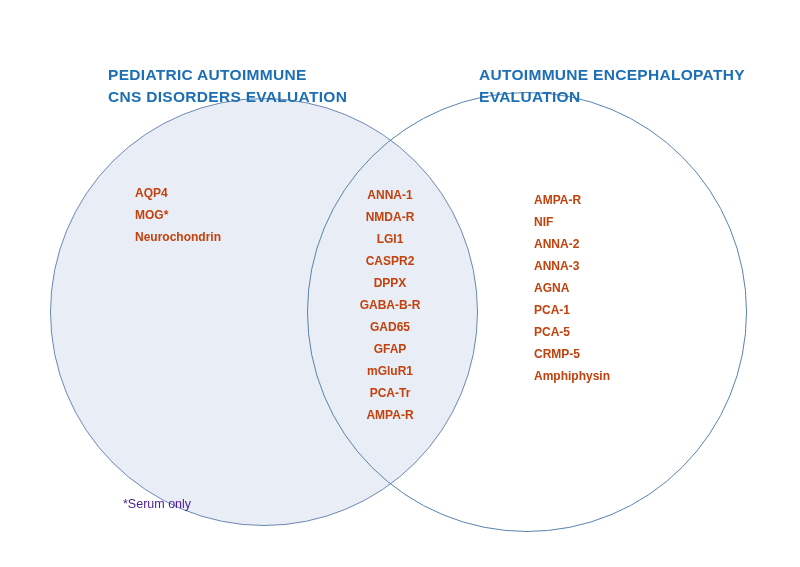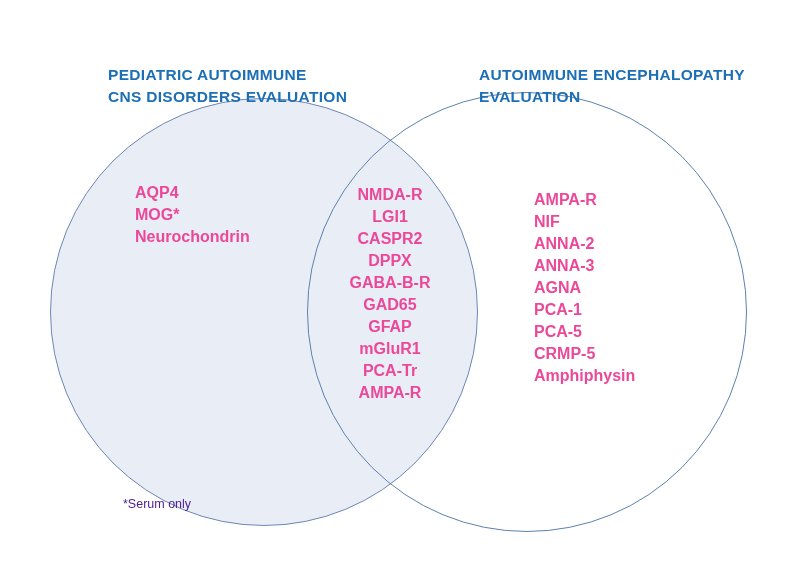--- a/index.html
+++ b/index.html
@@ -31,23 +31,23 @@
     font-size:15.5px;
     line-height:22px;
     letter-spacing:0.3px;
     white-space:pre-line;
   }
   .title-left  { left:108px; top:64px; }
   .title-right { left:479px; top:64px; }
 
   .list {
     position:absolute;
-    color:#ec4899;
+    color:#c2410c;
     font-weight:700;
-    font-size:16px;
+    font-size:12px;
     line-height:22px;
   }
   .list-left   { left:135px; top:182px; text-align:left; }
   .list-center { left:290px; top:184px; width:200px; text-align:center; }
   .list-right  { left:534px; top:189px; text-align:left; }
 
   .footnote {
     position:absolute;
     left:123px; top:497px;
     color:#4c1d95;
@@ -70,20 +70,21 @@
   <div class="title title-right">AUTOIMMUNE ENCEPHALOPATHY
 EVALUATION</div>
 
   <div class="list list-left">
       <div class="item">AQP4</div>
       <div class="item">MOG*</div>
       <div class="item">Neurochondrin</div>
     </div>
 
   <div class="list list-center">
+      <div class="item">ANNA-1</div>
       <div class="item">NMDA-R</div>
       <div class="item">LGI1</div>
       <div class="item">CASPR2</div>
       <div class="item">DPPX</div>
       <div class="item">GABA-B-R</div>
       <div class="item">GAD65</div>
       <div class="item">GFAP</div>
       <div class="item">mGluR1</div>
       <div class="item">PCA-Tr</div>
       <div class="item">AMPA-R</div>

